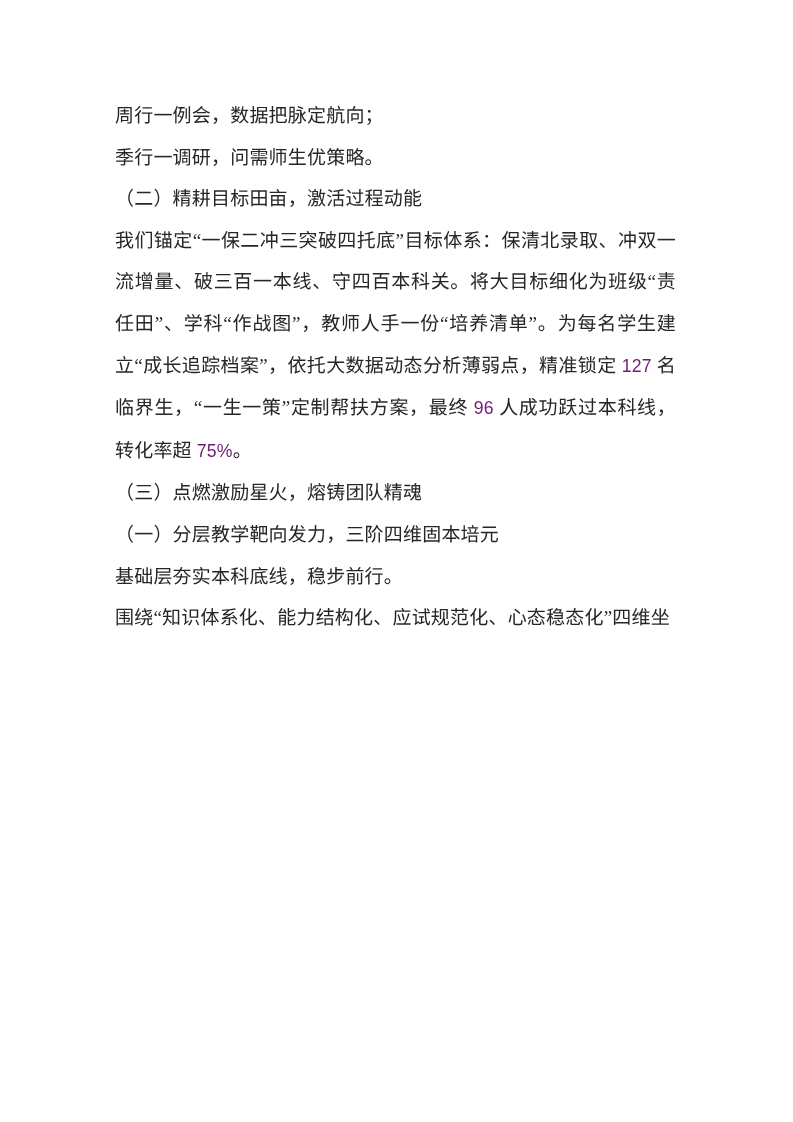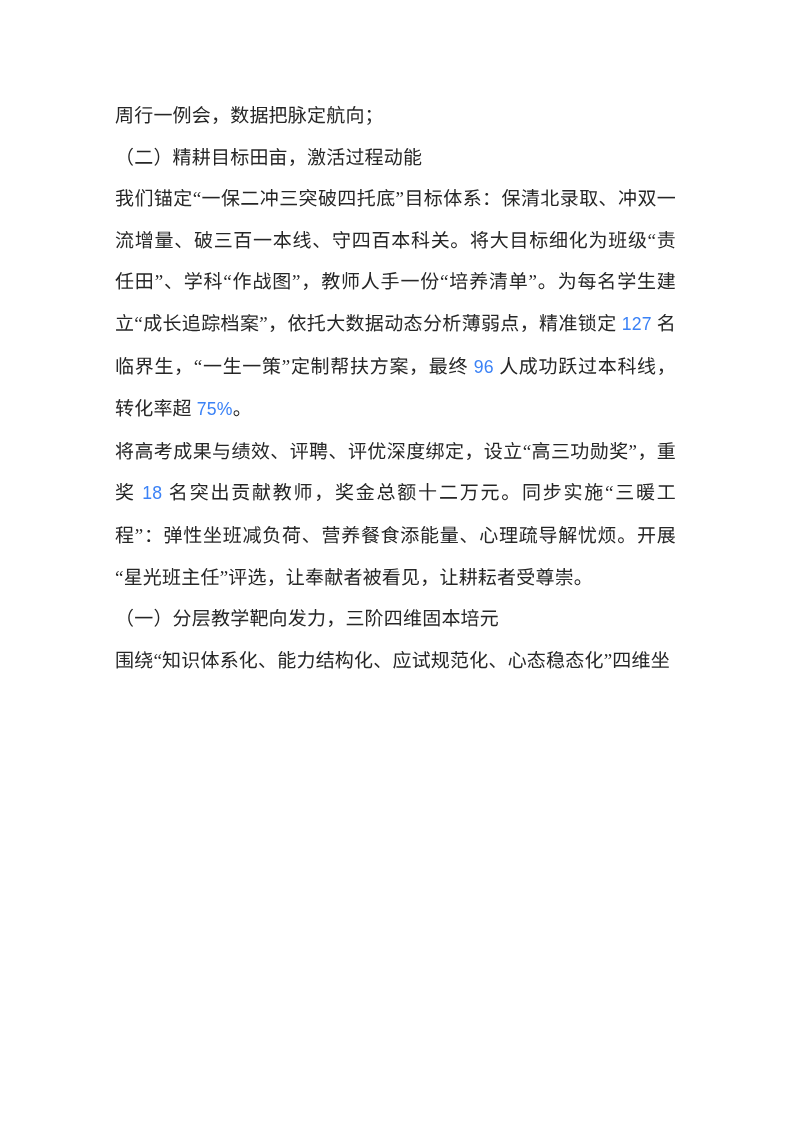--- a/index.html
+++ b/index.html
@@ -27,28 +27,30 @@
     letter-spacing: 0.2px;
   }
   .content p {
     margin: 0;
     padding: 0;
   }
   
   .latin-num {
     font-family: "Liberation Sans", "DejaVu Sans", sans-serif;
     font-size: 0.93em;
-    color: #3b82f6;
+    color: #701a75;
   }
 </style>
 </head>
 <body>
 
 <div class="page">
   <div class="content">
     <p class="para">周行一例会，数据把脉定航向；</p>
+    <p class="para">季行一调研，问需师生优策略。</p>
     <p class="para">（二）精耕目标田亩，激活过程动能</p>
     <p class="para">我们锚定“一保二冲三突破四托底”目标体系：保清北录取、冲双一流增量、破三百一本线、守四百本科关。将大目标细化为班级“责任田”、学科“作战图”，教师人手一份“培养清单”。为每名学生建立“成长追踪档案”，依托大数据动态分析薄弱点，精准锁定 <span class="latin-num">127</span> 名临界生，“一生一策”定制帮扶方案，最终 <span class="latin-num">96</span> 人成功跃过本科线，转化率超 <span class="latin-num">75%</span>。</p>
-    <p class="para">将高考成果与绩效、评聘、评优深度绑定，设立“高三功勋奖”，重奖 <span class="latin-num">18</span> 名突出贡献教师，奖金总额十二万元。同步实施“三暖工程”：弹性坐班减负荷、营养餐食添能量、心理疏导解忧烦。开展“星光班主任”评选，让奉献者被看见，让耕耘者受尊崇。</p>
+    <p class="para">（三）点燃激励星火，熔铸团队精魂</p>
     <p class="para">（一）分层教学靶向发力，三阶四维固本培元</p>
+    <p class="para">基础层夯实本科底线，稳步前行。</p>
     <p class="para">围绕“知识体系化、能力结构化、应试规范化、心态稳态化”四维坐</p>
   </div>
 </div>
 
 </body></html>

